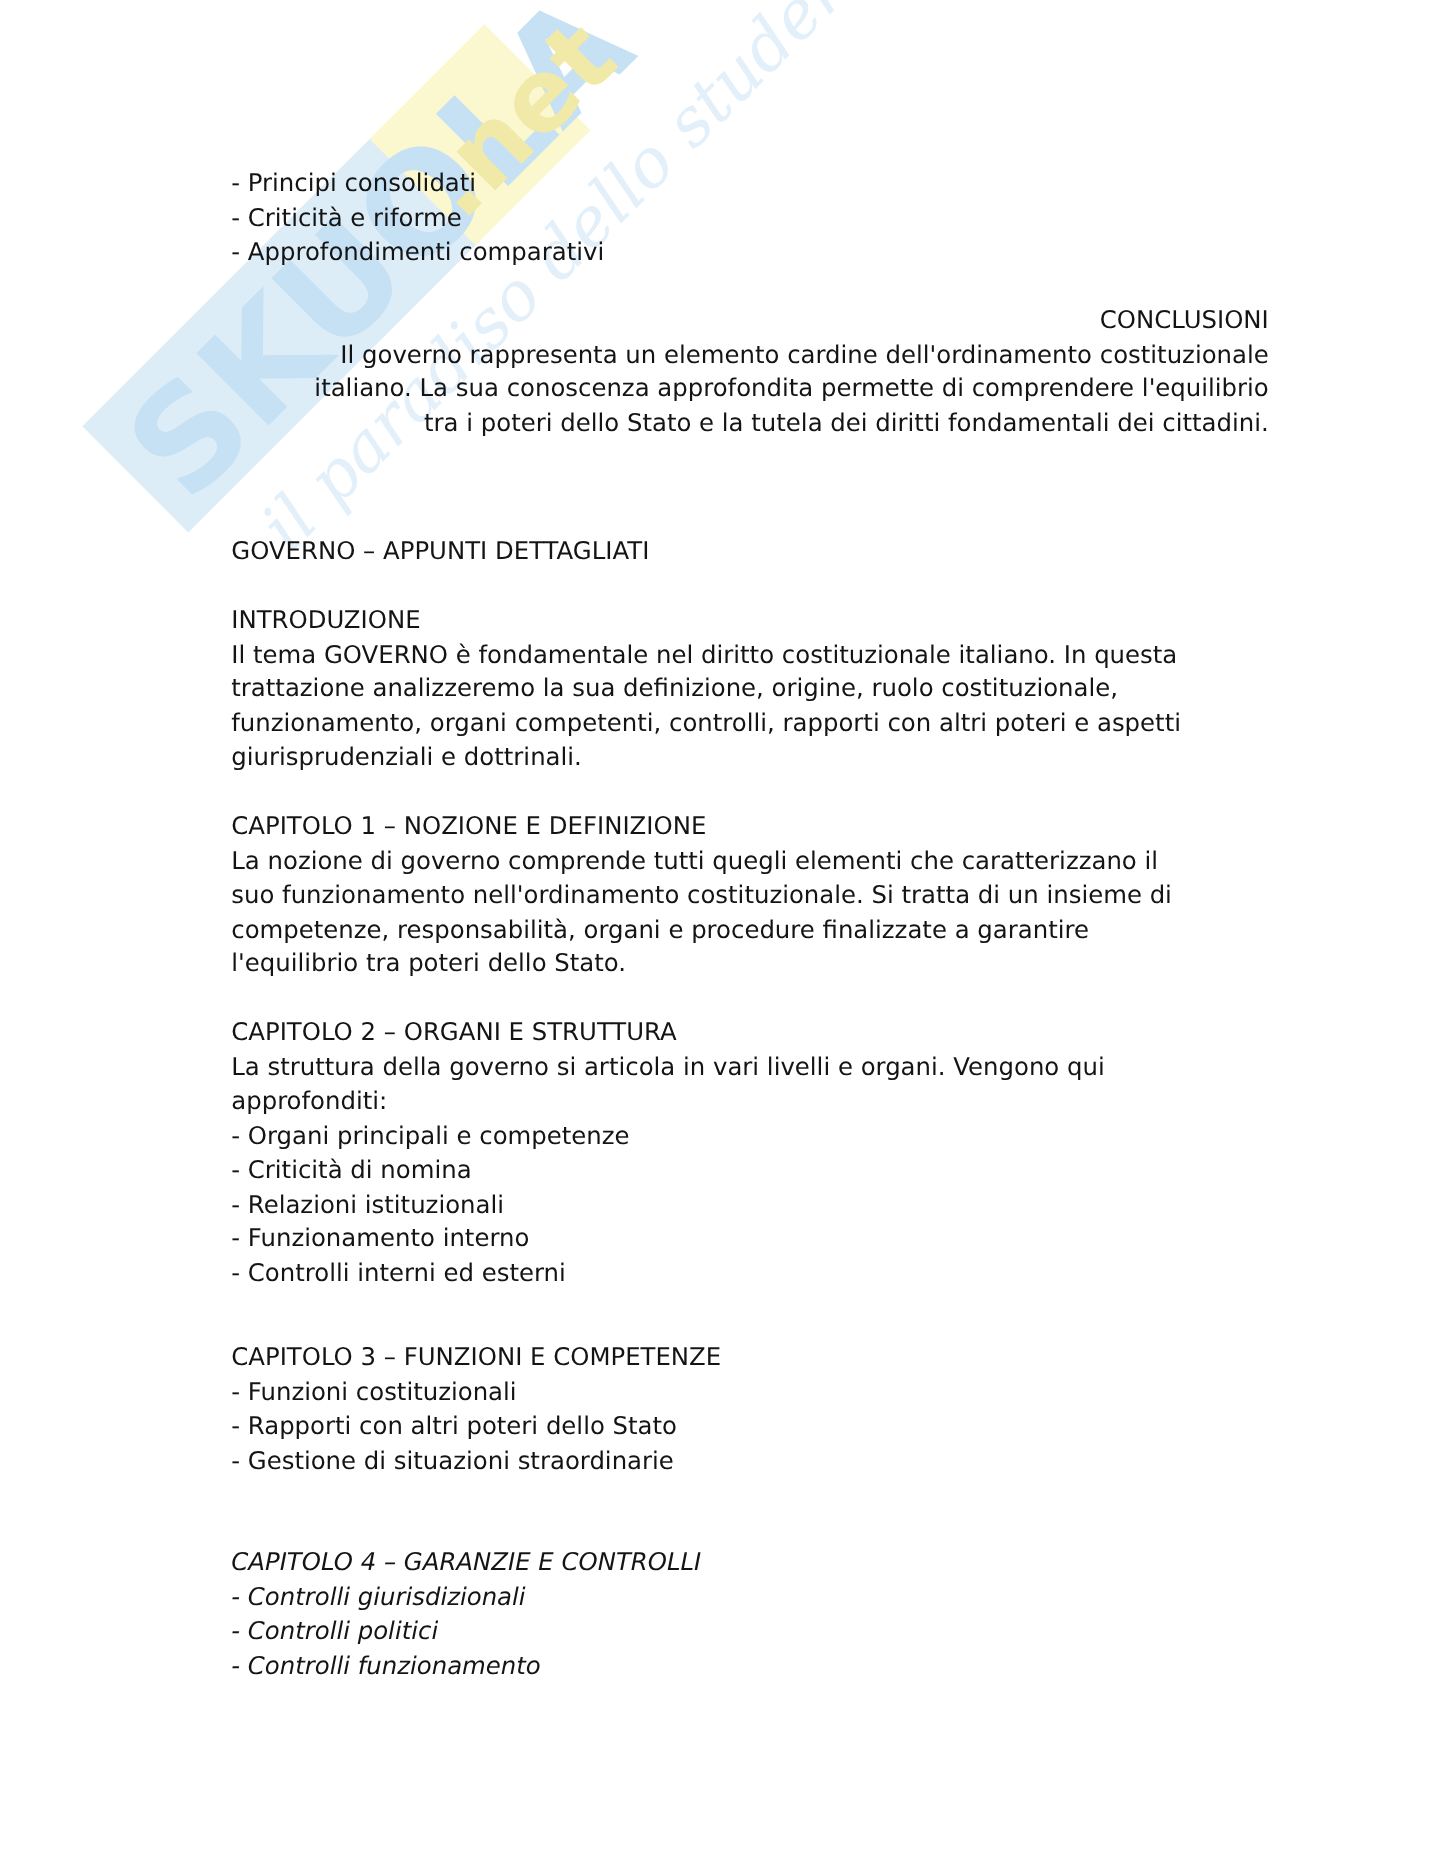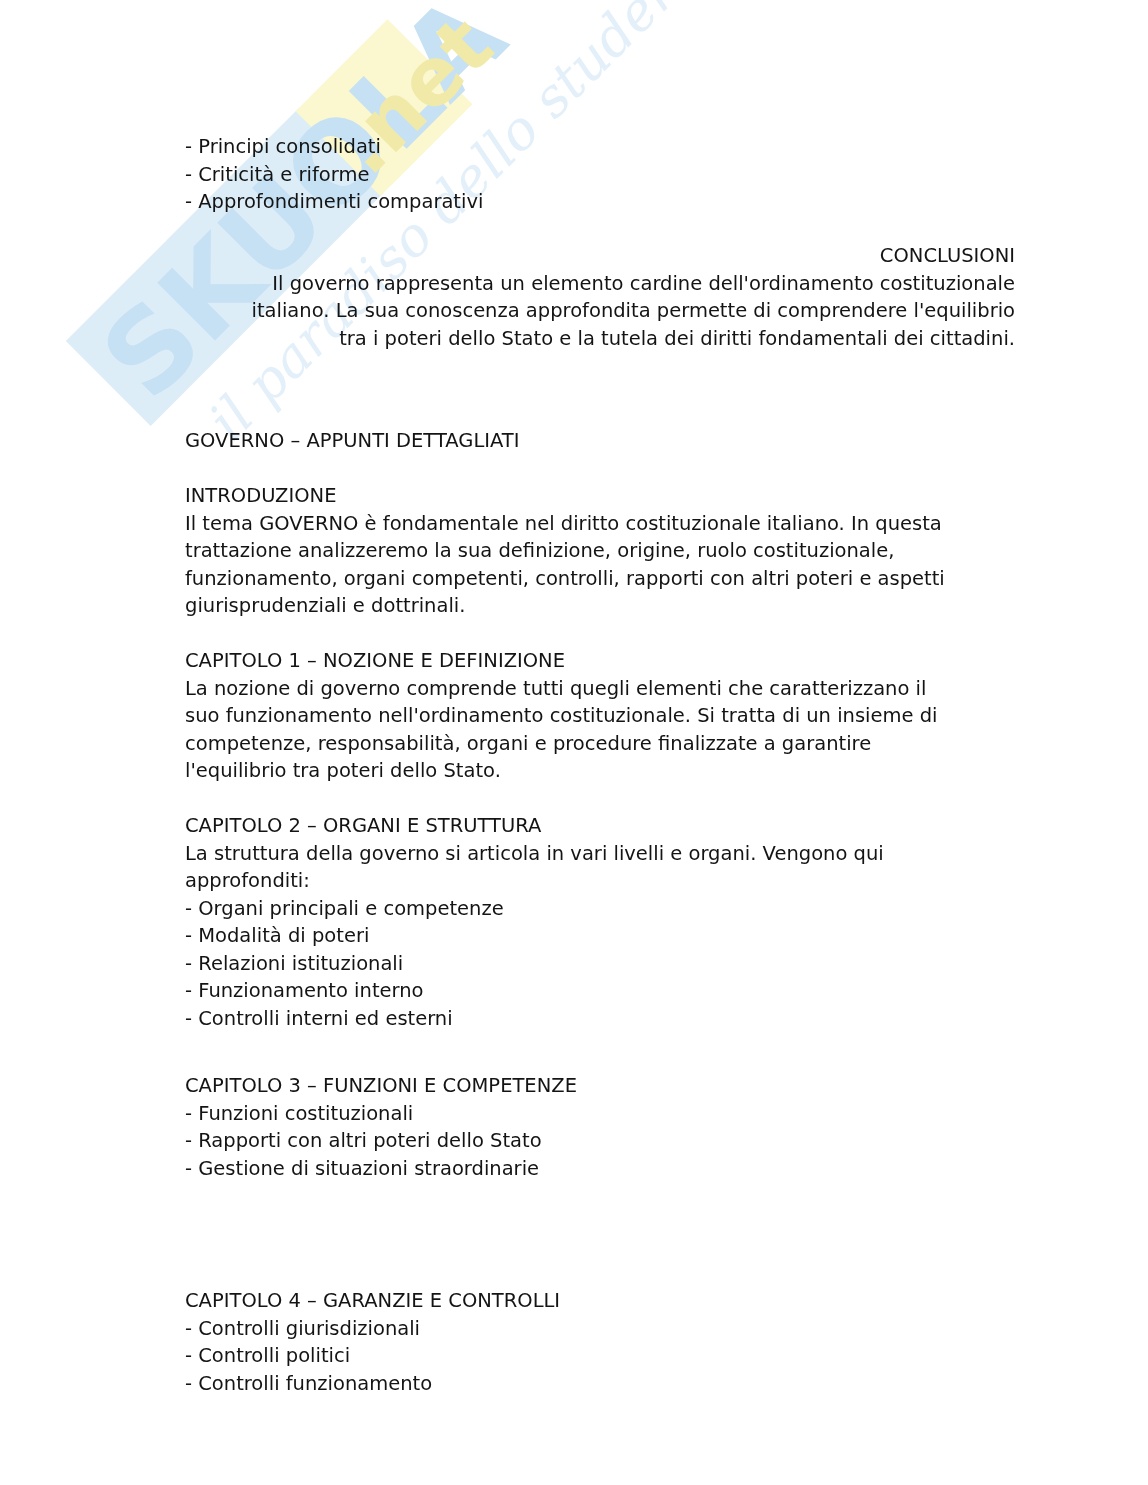--- a/index.html
+++ b/index.html
@@ -64,34 +64,34 @@
       <span class="line">suo funzionamento nell'ordinamento costituzionale. Si tratta di un insieme di</span>
       <span class="line">competenze, responsabilità, organi e procedure finalizzate a garantire</span>
       <span class="line">l'equilibrio tra poteri dello Stato.</span>
     </div>
 
     <div class="block" style="top:812px;">
       <span class="line">CAPITOLO 2 – ORGANI E STRUTTURA</span>
       <span class="line">La struttura della governo si articola in vari livelli e organi. Vengono qui</span>
       <span class="line">approfonditi:</span>
       <span class="line">- Organi principali e competenze</span>
-      <span class="line">- Modalità di poteri</span>
+      <span class="line">- Criticità di nomina</span>
       <span class="line">- Relazioni istituzionali</span>
       <span class="line">- Funzionamento interno</span>
       <span class="line">- Controlli interni ed esterni</span>
     </div>
 
     <div class="block" style="top:1072px;">
       <span class="line">CAPITOLO 3 – FUNZIONI E COMPETENZE</span>
       <span class="line">- Funzioni costituzionali</span>
       <span class="line">- Rapporti con altri poteri dello Stato</span>
       <span class="line">- Gestione di situazioni straordinarie</span>
     </div>
 
-    <div class="block" style="top:1287px;">
+    <div class="block" style="top:1236px;font-style:italic;">
       <span class="line">CAPITOLO 4 – GARANZIE E CONTROLLI</span>
       <span class="line">- Controlli giurisdizionali</span>
       <span class="line">- Controlli politici</span>
       <span class="line">- Controlli funzionamento</span>
     </div>
 
   </div>
 </div>
 
 </body></html>

